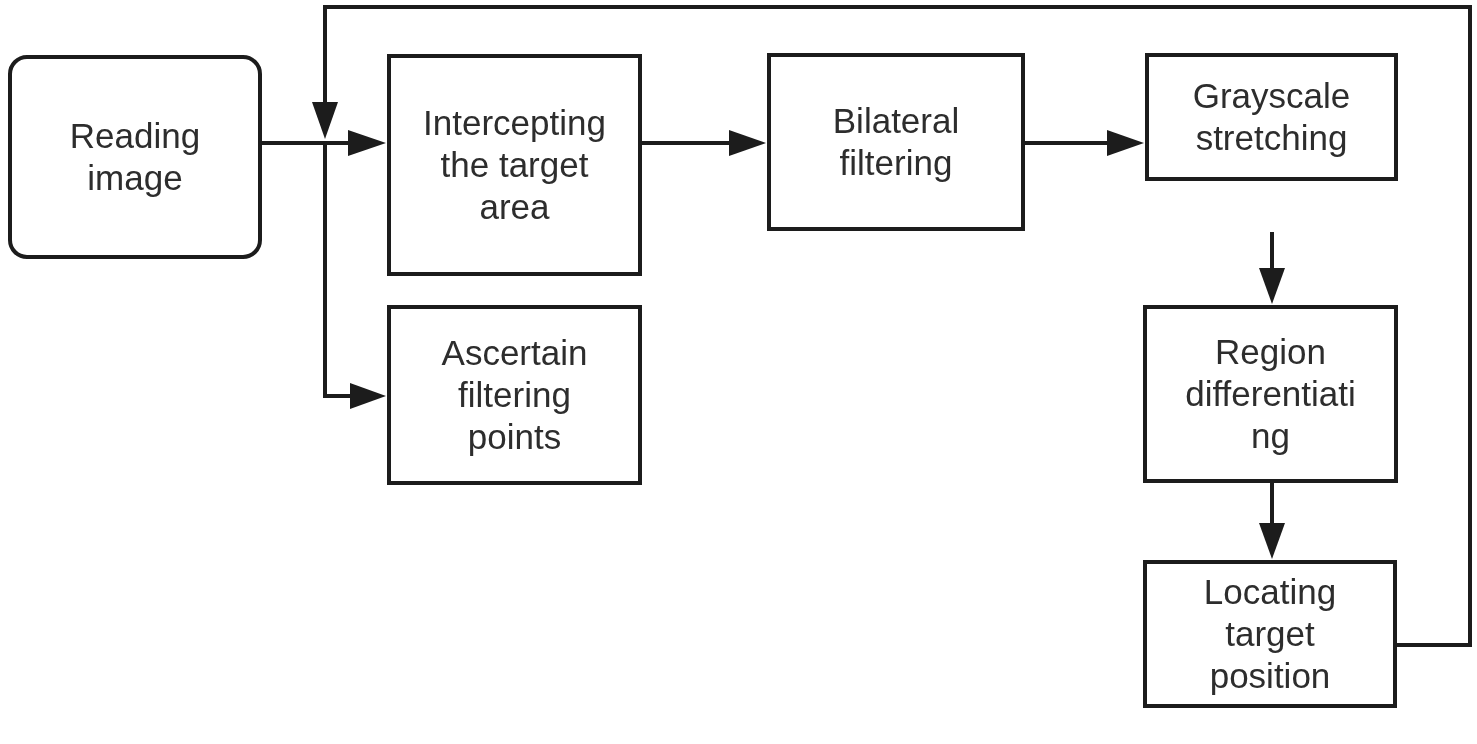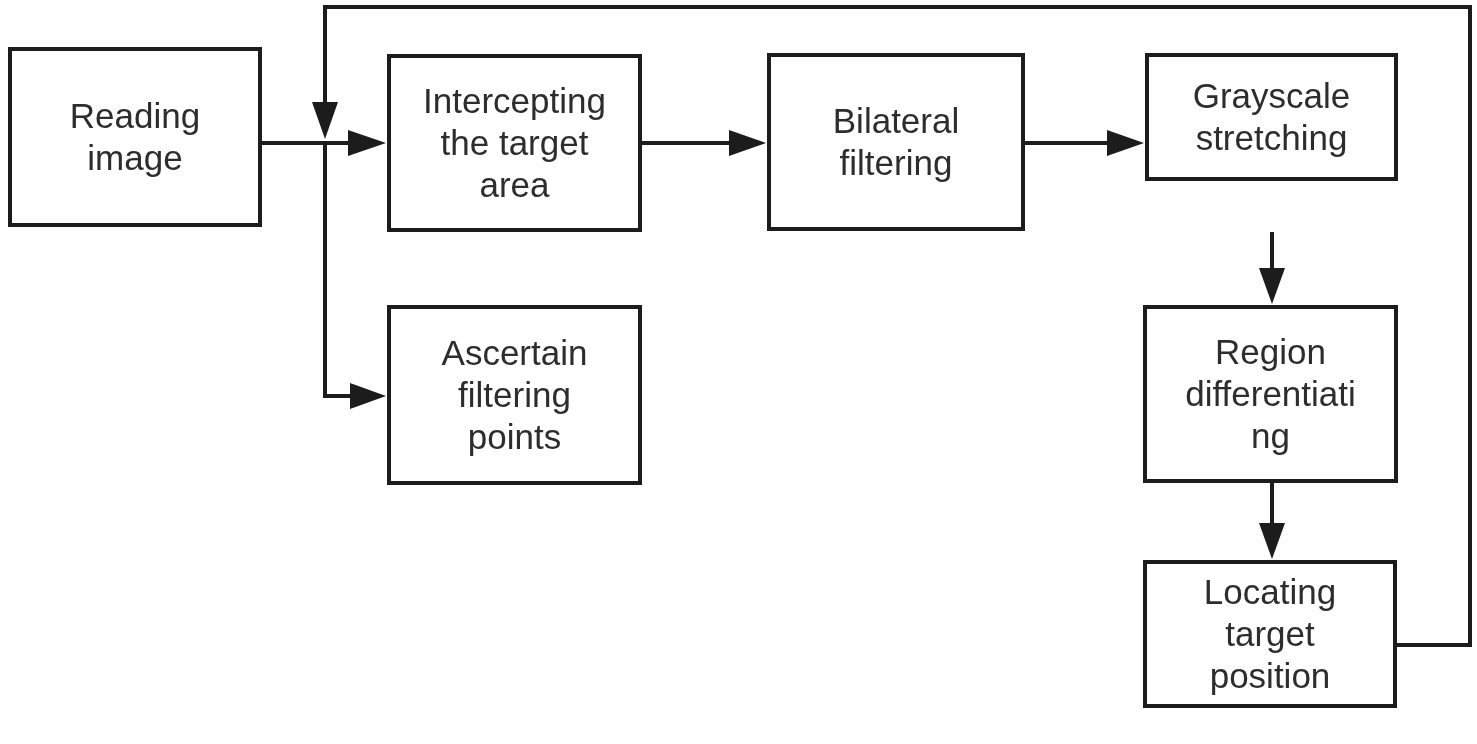--- a/index.html
+++ b/index.html
@@ -69,26 +69,26 @@
     <polyline class="edge" points="1025,143 1109,143"></polyline>
     <polygon class="head" points="1107,130 1107,156 1144,143"></polygon>
 
     <polyline class="edge" points="1272,232 1272,270"></polyline>
     <polygon class="head" points="1259,268 1285,268 1272,304"></polygon>
 
     <polyline class="edge" points="1272,483 1272,525"></polyline>
     <polygon class="head" points="1259,523 1285,523 1272,559"></polygon>
   </svg>
 
-  <div class="box" style="left:8px;   top:47px;  width:254px; height:180px;">
+  <div class="box" style="left:8px;   top:55px;  width:254px; height:204px;border-radius:19px;">
     <span class="box-label">Reading
 image</span>
   </div>
 
-  <div class="box" style="left:387px; top:54px;  width:255px; height:178px;">
+  <div class="box" style="left:387px; top:54px;  width:255px; height:222px;">
     <span class="box-label">Intercepting
 the target
 area</span>
   </div>
 
   <div class="box" style="left:767px; top:53px;  width:258px; height:178px;text-align:center;">
     <span class="box-label">Bilateral
 filtering</span>
   </div>
 

